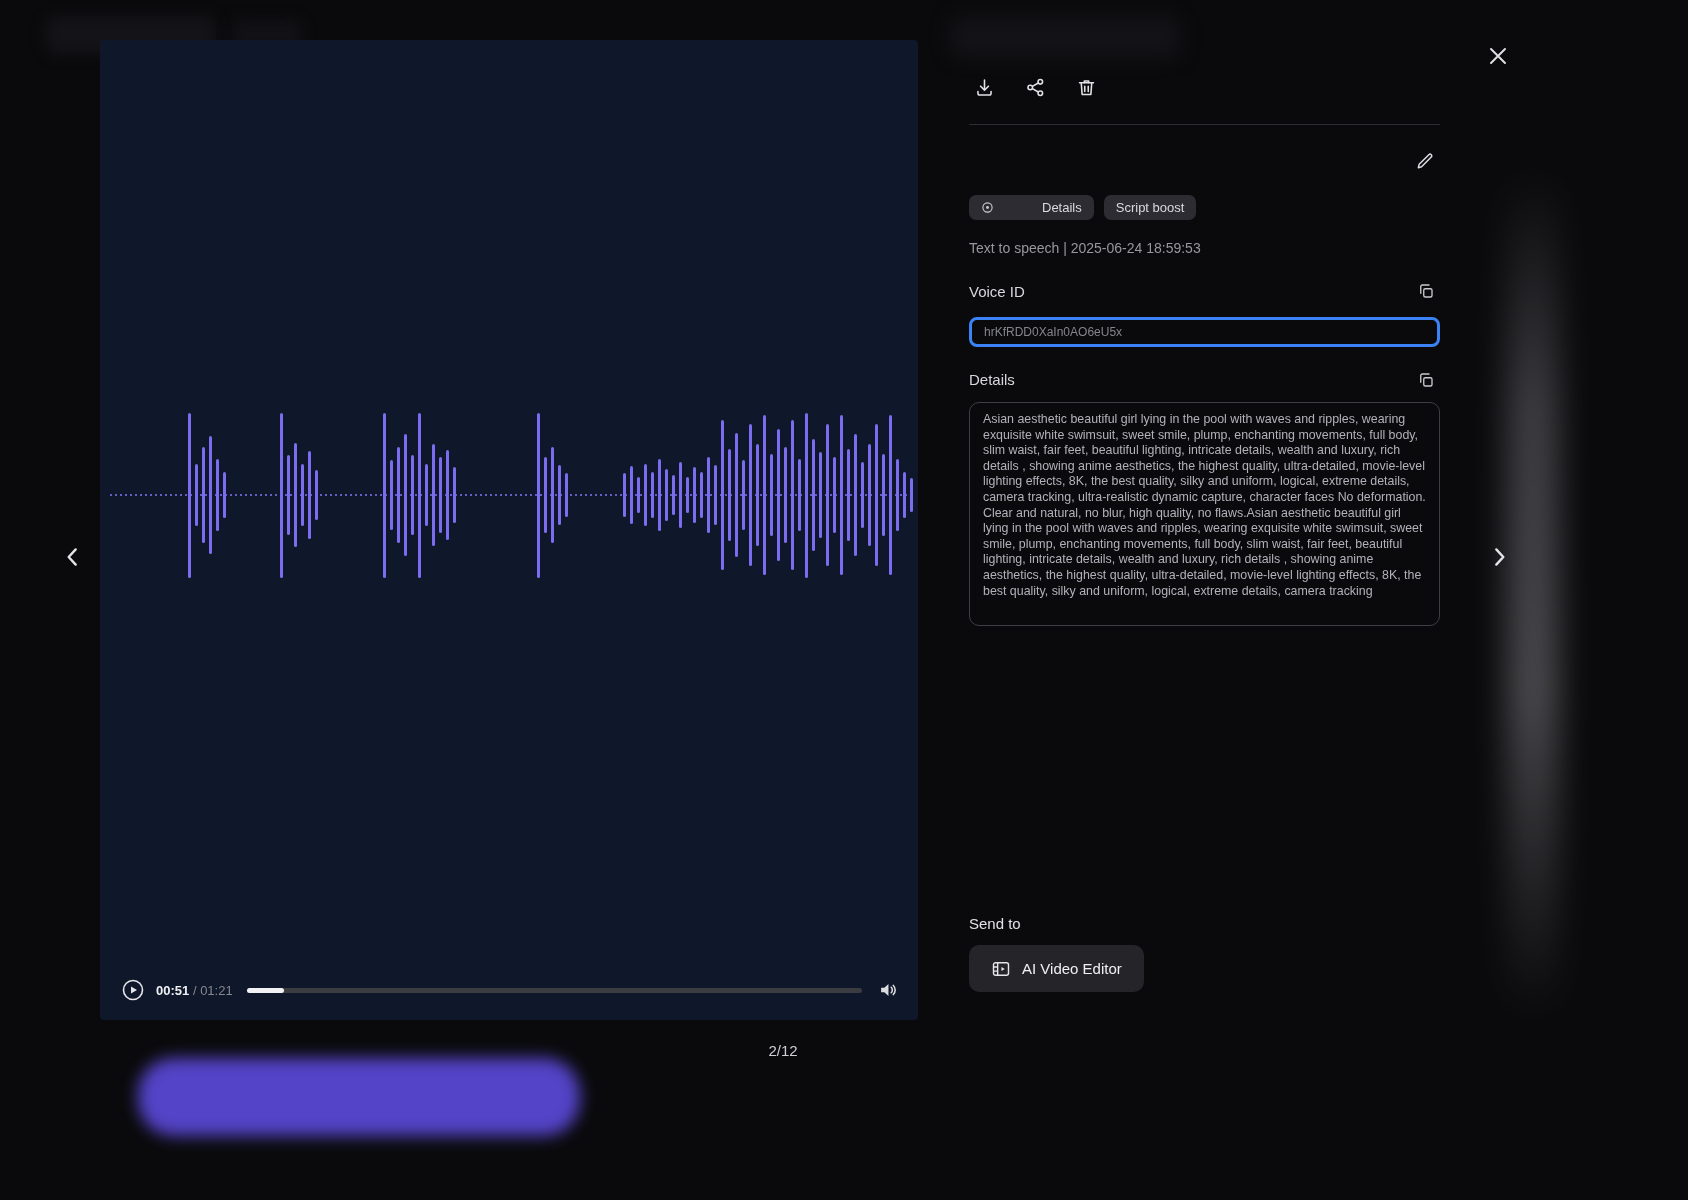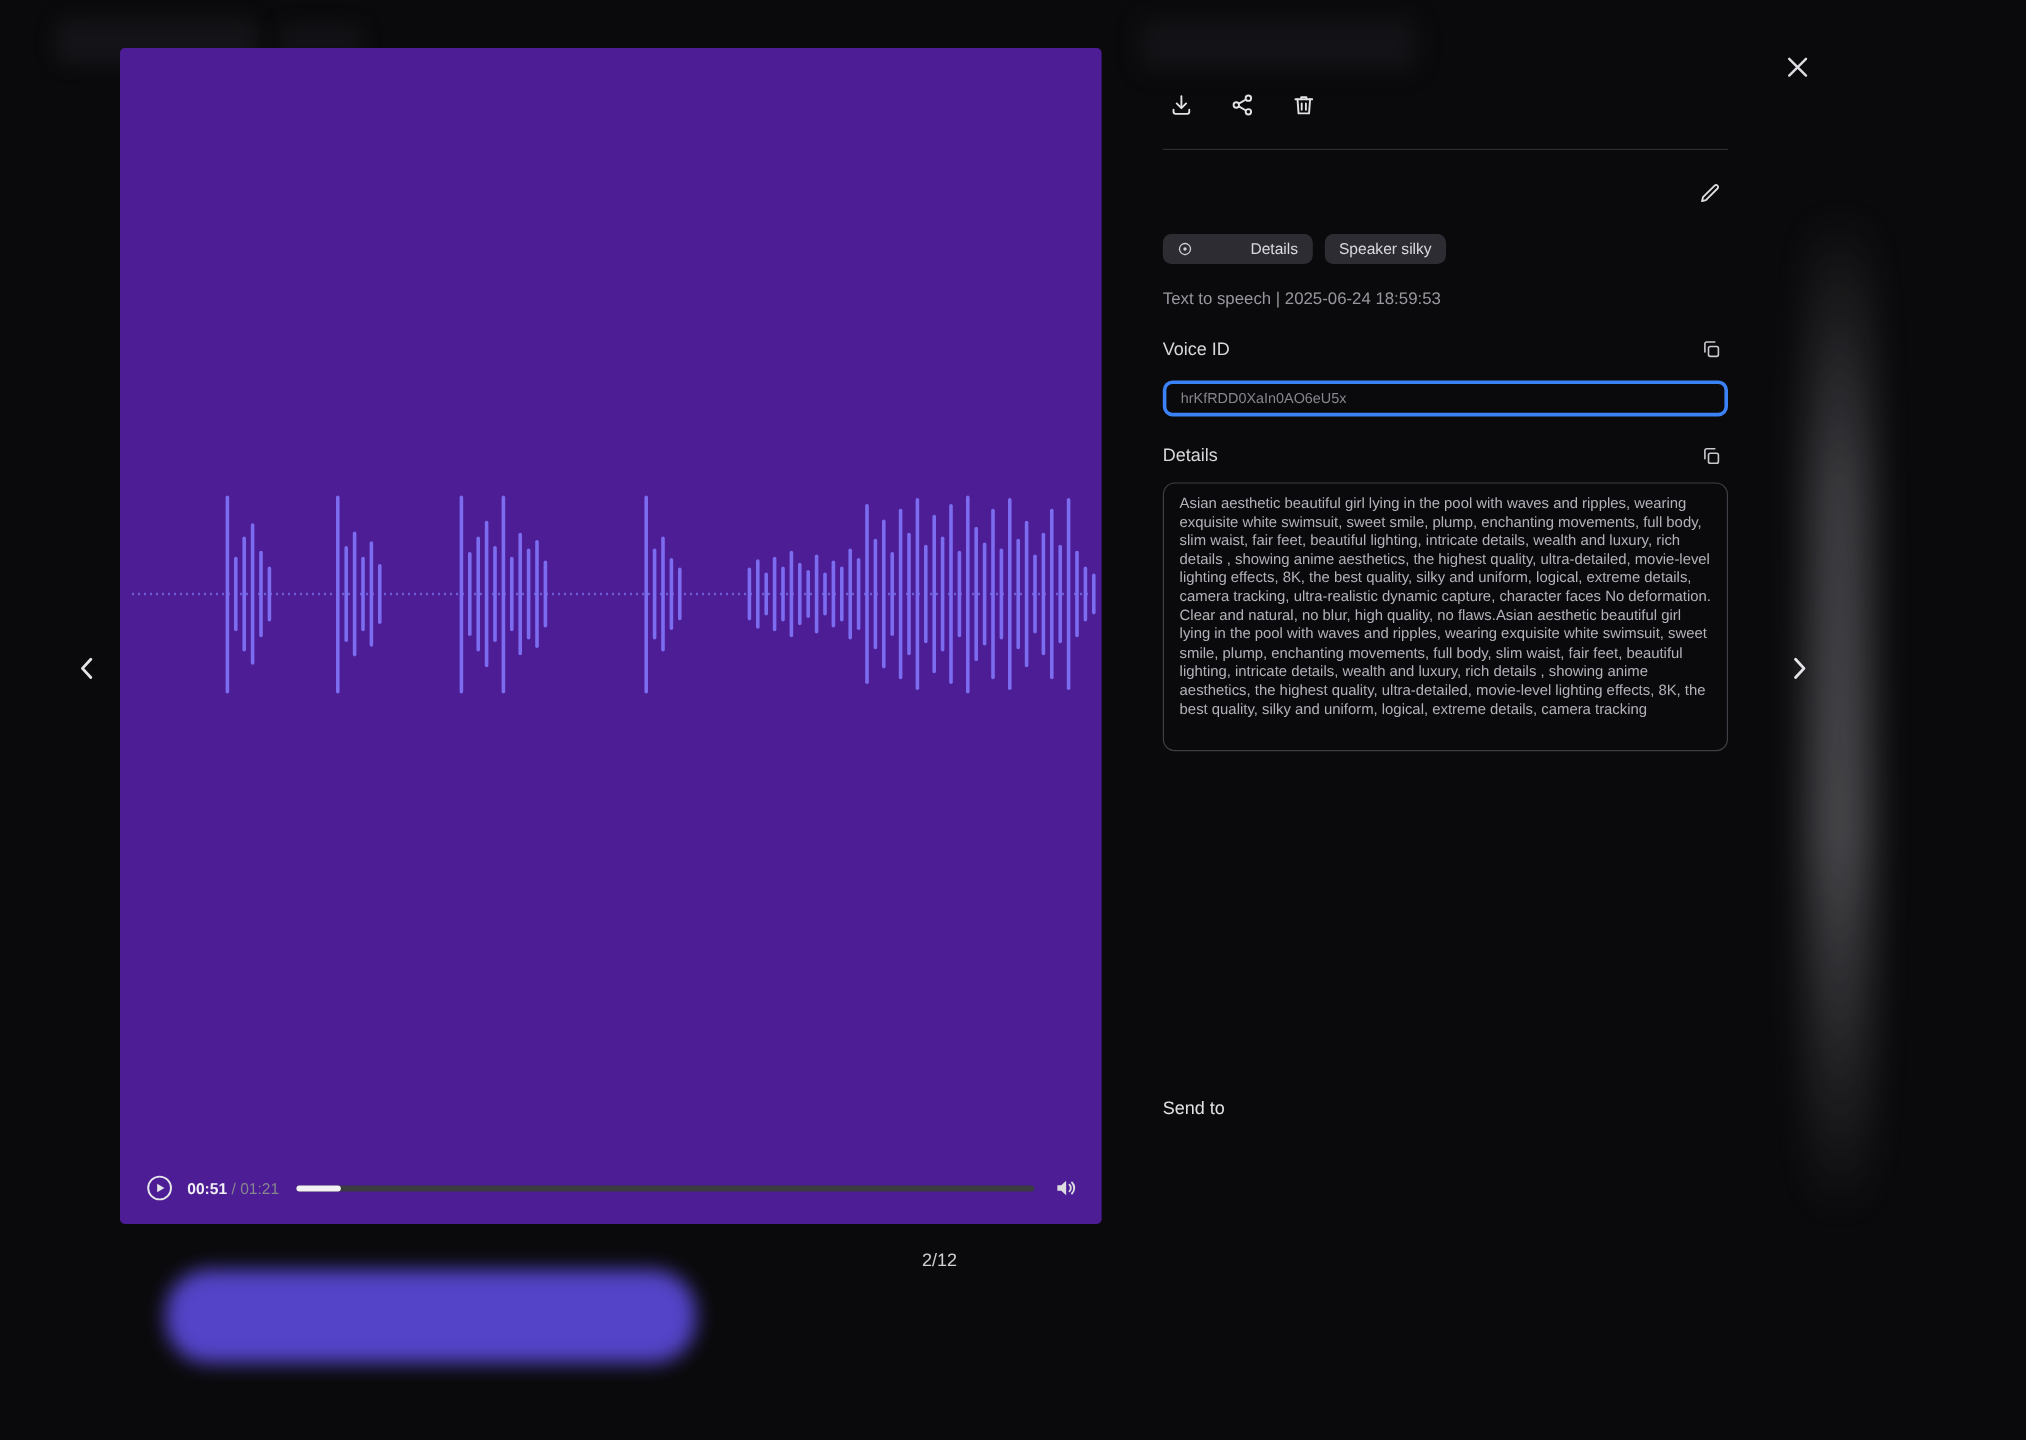--- a/index.html
+++ b/index.html
@@ -30,21 +30,21 @@
   .icon-btn { background:none; border:none; cursor:pointer; color:#dedee2; display:flex; align-items:center; justify-content:center; padding:0; }
   .close-btn { position:absolute; left:1484px; top:42px; width:28px; height:28px; }
   .nav-btn   { position:absolute; top:540px; width:30px; height:34px; color:#e4e4e8; }
   .nav-prev  { left:58px; }
   .nav-next  { left:1484px; }
   .pagination { position:absolute; left:743px; top:1042px; width:80px; text-align:center; font-size:15px; color:#cfcfd4; }
 
   
   .preview {
     position:absolute; left:100px; top:40px; width:818px; height:980px;
-    background:#4c1d95; border-radius:4px;
+    background:#0f172a; border-radius:4px;
   }
   .wave-area { position:absolute; inset:0; overflow:hidden; }
   .baseline {
     position:absolute; left:10px; right:5px; top:454px; height:2px;
     background:repeating-linear-gradient(90deg, #7468e0 0 2px, transparent 2px 5px);
     opacity:.85;
   }
   .wbar { position:absolute; width:3px; border-radius:2px; background:#7b6cf0; }
 
   .player {
@@ -279,21 +279,21 @@
 
   <div class="d-abs badges">
     <button class="badge clickable">
       <svg width="13" height="13" viewBox="0 0 24 24" fill="none" stroke="currentColor" stroke-width="2">
           <circle cx="12" cy="12" r="8.5"></circle>
           <circle cx="12" cy="12" r="2.6" fill="currentColor" stroke="none"></circle>
         </svg>
       <span>Details</span>
     </button>
     <span class="badge">
-      <span>Speaker silky</span>
+      <span>Script boost</span>
     </span>
   </div>
 
   <div class="d-abs meta">Text to speech | 2025-06-24 18:59:53</div>
 
   <div class="d-abs field-label voice-label">Voice ID</div>
   <button class="icon-btn d-abs copy-btn copy-voice">
     <svg width="18" height="18" viewBox="0 0 24 24" fill="none" stroke="currentColor" stroke-width="1.8" stroke-linecap="round" stroke-linejoin="round">
         <rect x="9" y="9" width="11" height="11" rx="2"></rect>
         <path d="M5 15 V6 a2 2 0 0 1 2-2 h9"></path>
@@ -304,14 +304,23 @@
   <div class="d-abs field-label script-label">Details</div>
   <button class="icon-btn d-abs copy-btn copy-script">
     <svg width="18" height="18" viewBox="0 0 24 24" fill="none" stroke="currentColor" stroke-width="1.8" stroke-linecap="round" stroke-linejoin="round">
         <rect x="9" y="9" width="11" height="11" rx="2"></rect>
         <path d="M5 15 V6 a2 2 0 0 1 2-2 h9"></path>
       </svg>
   </button>
   <div class="d-abs script-box">Asian aesthetic beautiful girl lying in the pool with waves and ripples, wearing exquisite white swimsuit, sweet smile, plump, enchanting movements, full body, slim waist, fair feet, beautiful lighting, intricate details, wealth and luxury, rich details , showing anime aesthetics, the highest quality, ultra-detailed, movie-level lighting effects, 8K, the best quality, silky and uniform, logical, extreme details, camera tracking, ultra-realistic dynamic capture, character faces No deformation. Clear and natural, no blur, high quality, no flaws.Asian aesthetic beautiful girl lying in the pool with waves and ripples, wearing exquisite white swimsuit, sweet smile, plump, enchanting movements, full body, slim waist, fair feet, beautiful lighting, intricate details, wealth and luxury, rich details , showing anime aesthetics, the highest quality, ultra-detailed, movie-level lighting effects, 8K, the best quality, silky and uniform, logical, extreme details, camera tracking</div>
 
   <div class="d-abs send-label">Send to</div>
+  <button class="d-abs editor-btn">
+    <svg width="20" height="20" viewBox="0 0 24 24" fill="none" stroke="currentColor" stroke-width="1.7" stroke-linejoin="round">
+        <rect x="3" y="4.5" width="18" height="15" rx="2.5"></rect>
+        <path d="M8 4.5 V19.5"></path>
+        <path d="M3 9.5 H8 M3 14.5 H8"></path>
+        <path d="M12.5 9.5 L16.5 12 L12.5 14.5 Z" fill="currentColor" stroke="none"></path>
+      </svg>
+    <span>AI Video Editor</span>
+  </button>
 
 </div>
 
 </body></html>

